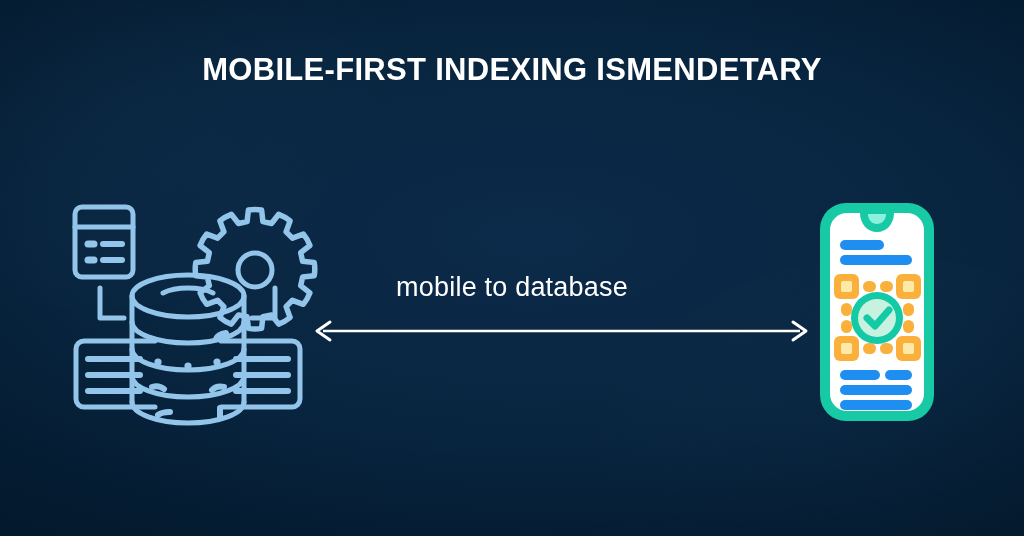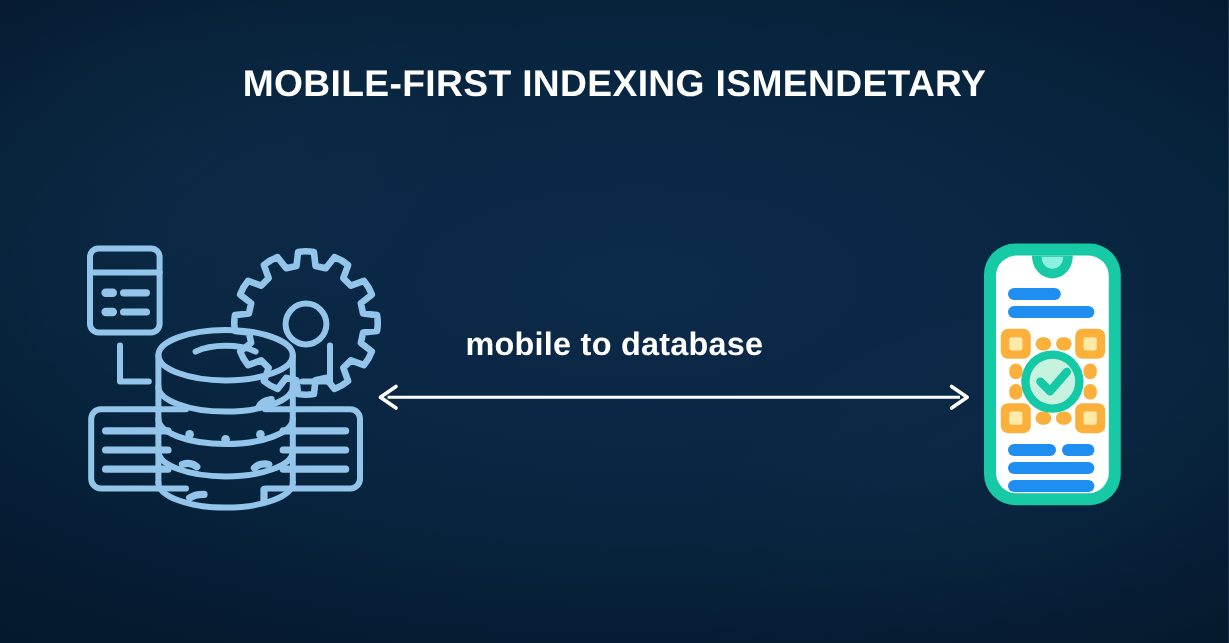--- a/index.html
+++ b/index.html
@@ -53,21 +53,21 @@
     letter-spacing:0.3px;
     white-space:nowrap;
   }
 
   
   #center-label {
     position:absolute; left:0; right:0; top:272px;
     text-align:center;
     color:#ffffff;
     font-size:27px;
-    font-weight:bold;
+    font-weight:normal;
     letter-spacing:0.2px;
   }
 
   
   #arrow-wrap {
     position:absolute;
     left:313px; top:318px;
     width:497px; height:26px;
   }
 

